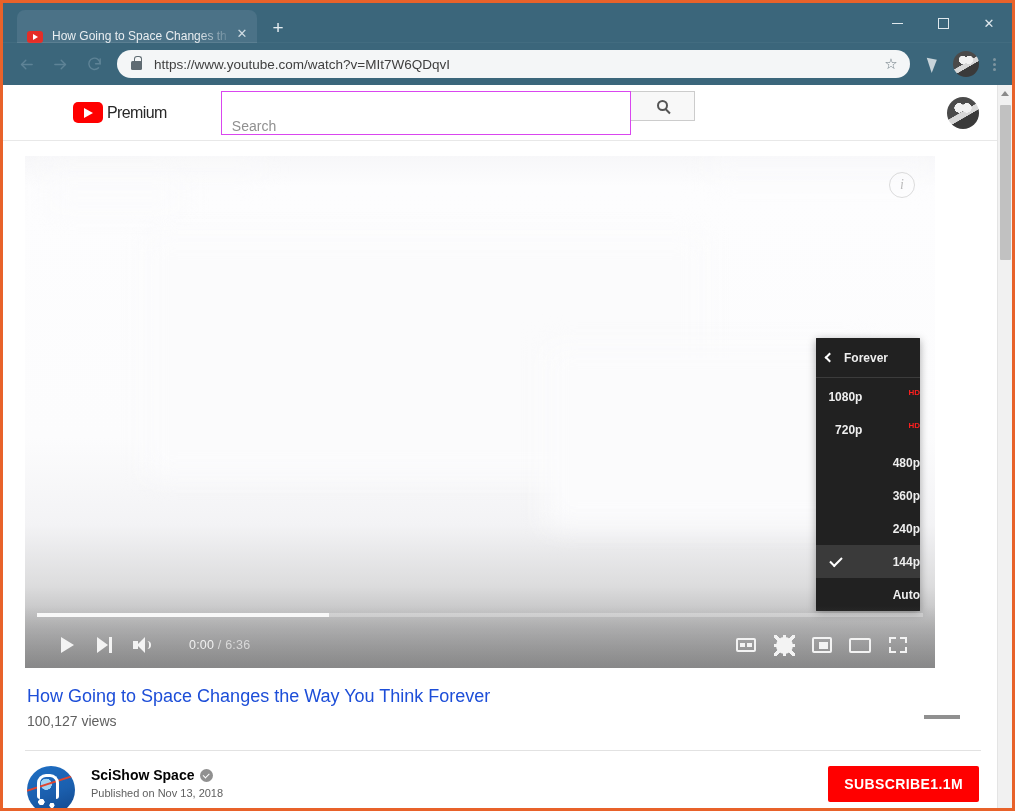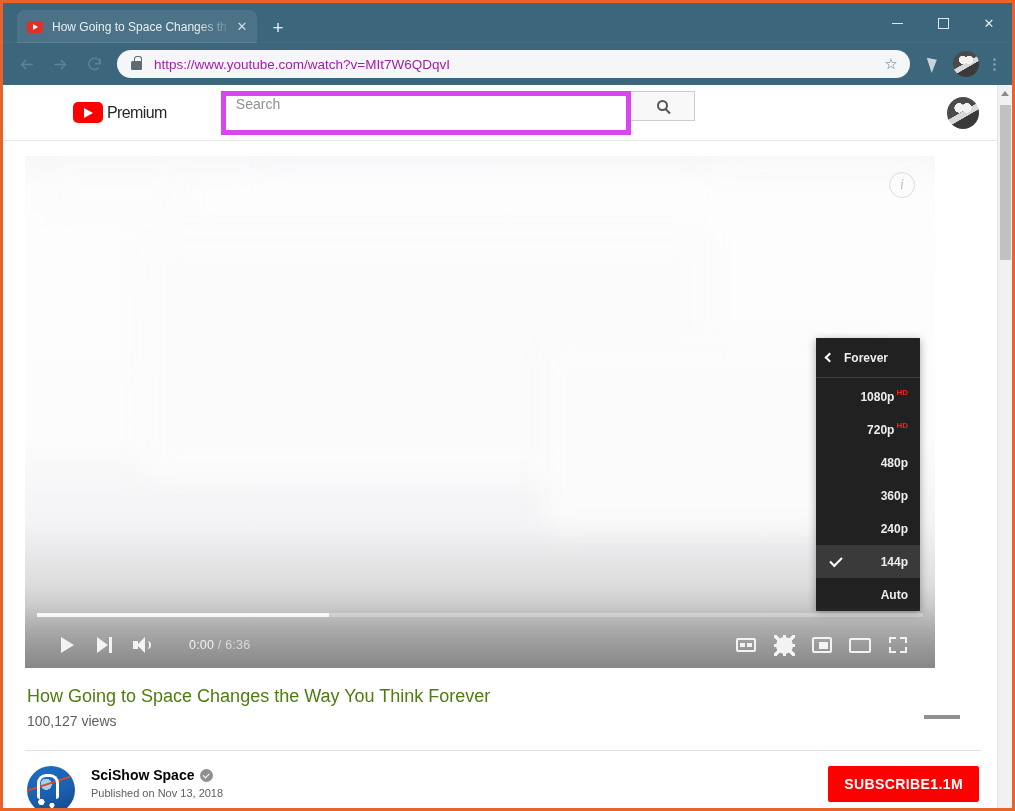--- a/index.html
+++ b/index.html
@@ -37,21 +37,21 @@
 
   .tab {
     position: absolute;
     left: 14px;
     top: 7px;
     width: 240px;
     height: 33px;
     background: #4b7287;
     border-radius: 8px 8px 0 0;
     display: flex;
-    align-items: center;
+    align-items: flex-end;
     padding: 0 6px 0 10px;
     box-shadow: 0 -1px 0 rgba(255,255,255,0.06) inset;
   }
   .tab .yt-favicon {
     width: 16px; height: 12px;
     background: #e52d27;
     border-radius: 3px;
     position: relative;
     flex: 0 0 auto;
     margin-right: 9px;
@@ -153,21 +153,21 @@
     position:absolute;
     left: 2.5px; top:-4.5px;
     width: 6px; height: 6px;
     border: 1.5px solid #5f6b72;
     border-bottom: none;
     border-radius: 3px 3px 0 0;
   }
   .url {
     flex: 1 1 auto;
     font-size: 13.5px;
-    color: #a21caf;
+    color: #404040;
     white-space: nowrap;
     overflow: hidden;
   }
   .star {
     flex: 0 0 auto;
     width: 26px; height: 26px;
     display:flex; align-items:center; justify-content:center;
     color:#6a7880;
     font-size: 15px;
     cursor: pointer;
@@ -258,23 +258,23 @@
     letter-spacing: -0.6px;
     color: #282828;
   }
   .searchwrap {
     display:flex;
     margin-left: 54px;
   }
   .searchbox {
     width: 410px;
     height: 44px;
-    border: 5px solid #d946ef;
+    border: 1px solid #d946ef;
     background:#fff;
-    display:flex; align-items:flex-start;
+    display:flex; align-items:flex-end;
     padding: 0 6px 0 10px;
   }
   .searchbox .ph {
     font-size: 14px;
     color: #909090;
   }
   .searchbtn {
     width: 64px; height: 30px;
     border: 1px solid #cccccc;
     border-left: none;
@@ -374,24 +374,24 @@
     border-left: 2px solid #fff;
     border-bottom: 2px solid #fff;
     transform: rotate(45deg);
     margin-right: 11px;
   }
   #quality-menu .qm-items { padding: 2px 0 0 0; background:#212121;}
   .qm-item {
     height: 33px;
     display:flex; align-items:center;
     justify-content:flex-end;
-    padding-right: 12px;
     position: relative;
     cursor:pointer;
     color:#eee;
+    gap:44px;
   }
   .qm-item.selected { background:#3a3a3a; }
   .qm-item .check {
     position:absolute;
     left: 14px;
     width: 12px; height: 7px;
     border-left: 2px solid #fff;
     border-bottom: 2px solid #fff;
     transform: rotate(-45deg);
     top: 12px;
@@ -541,21 +541,21 @@
   .ico-full .d{ right:0;bottom:0; border-right:2.5px solid #f3f3f3; border-bottom:2.5px solid #f3f3f3;}
 
   
   #meta {
     padding: 16px 2px 0 2px;
     position: relative;
     width: 935px;
   }
   #video-title {
     font-size: 18px;
-    color: #4d7c0f;
+    color: #1d4ed8;
     font-weight: normal;
     line-height: 24px;
   }
   #views-row {
     display:flex;
     align-items:flex-start;
     margin-top: 5px;
   }
   #views {
     font-size: 14px;

